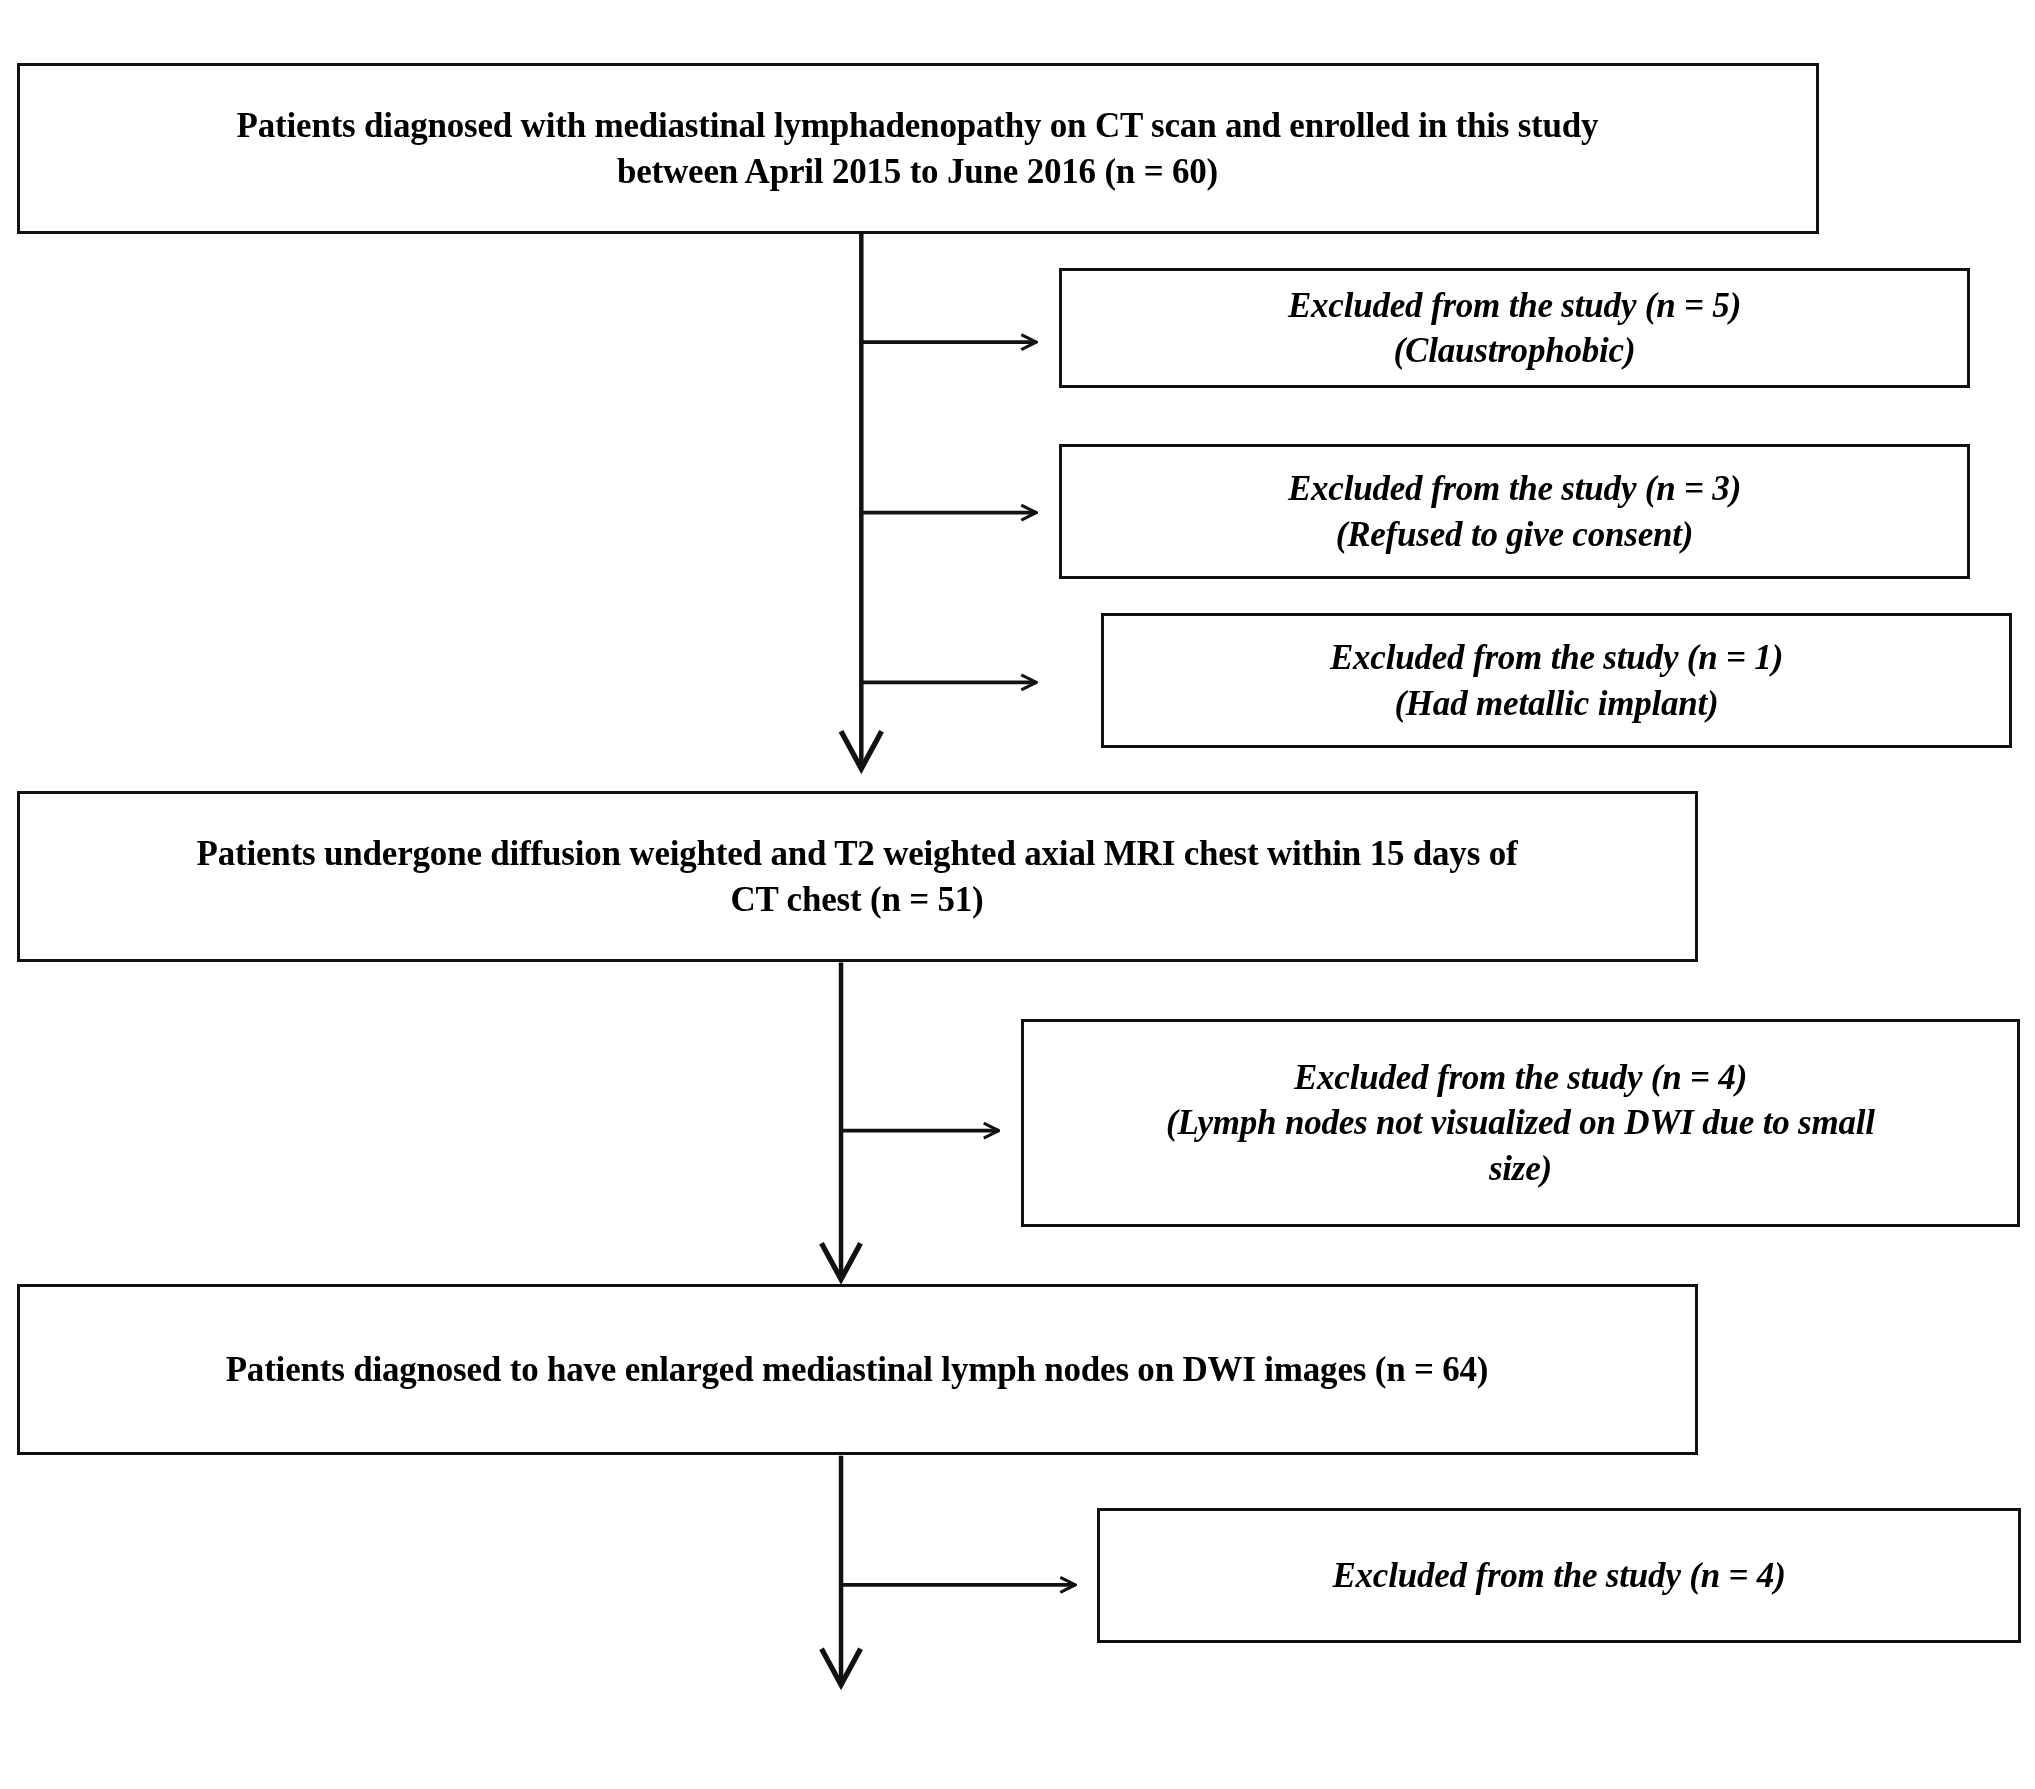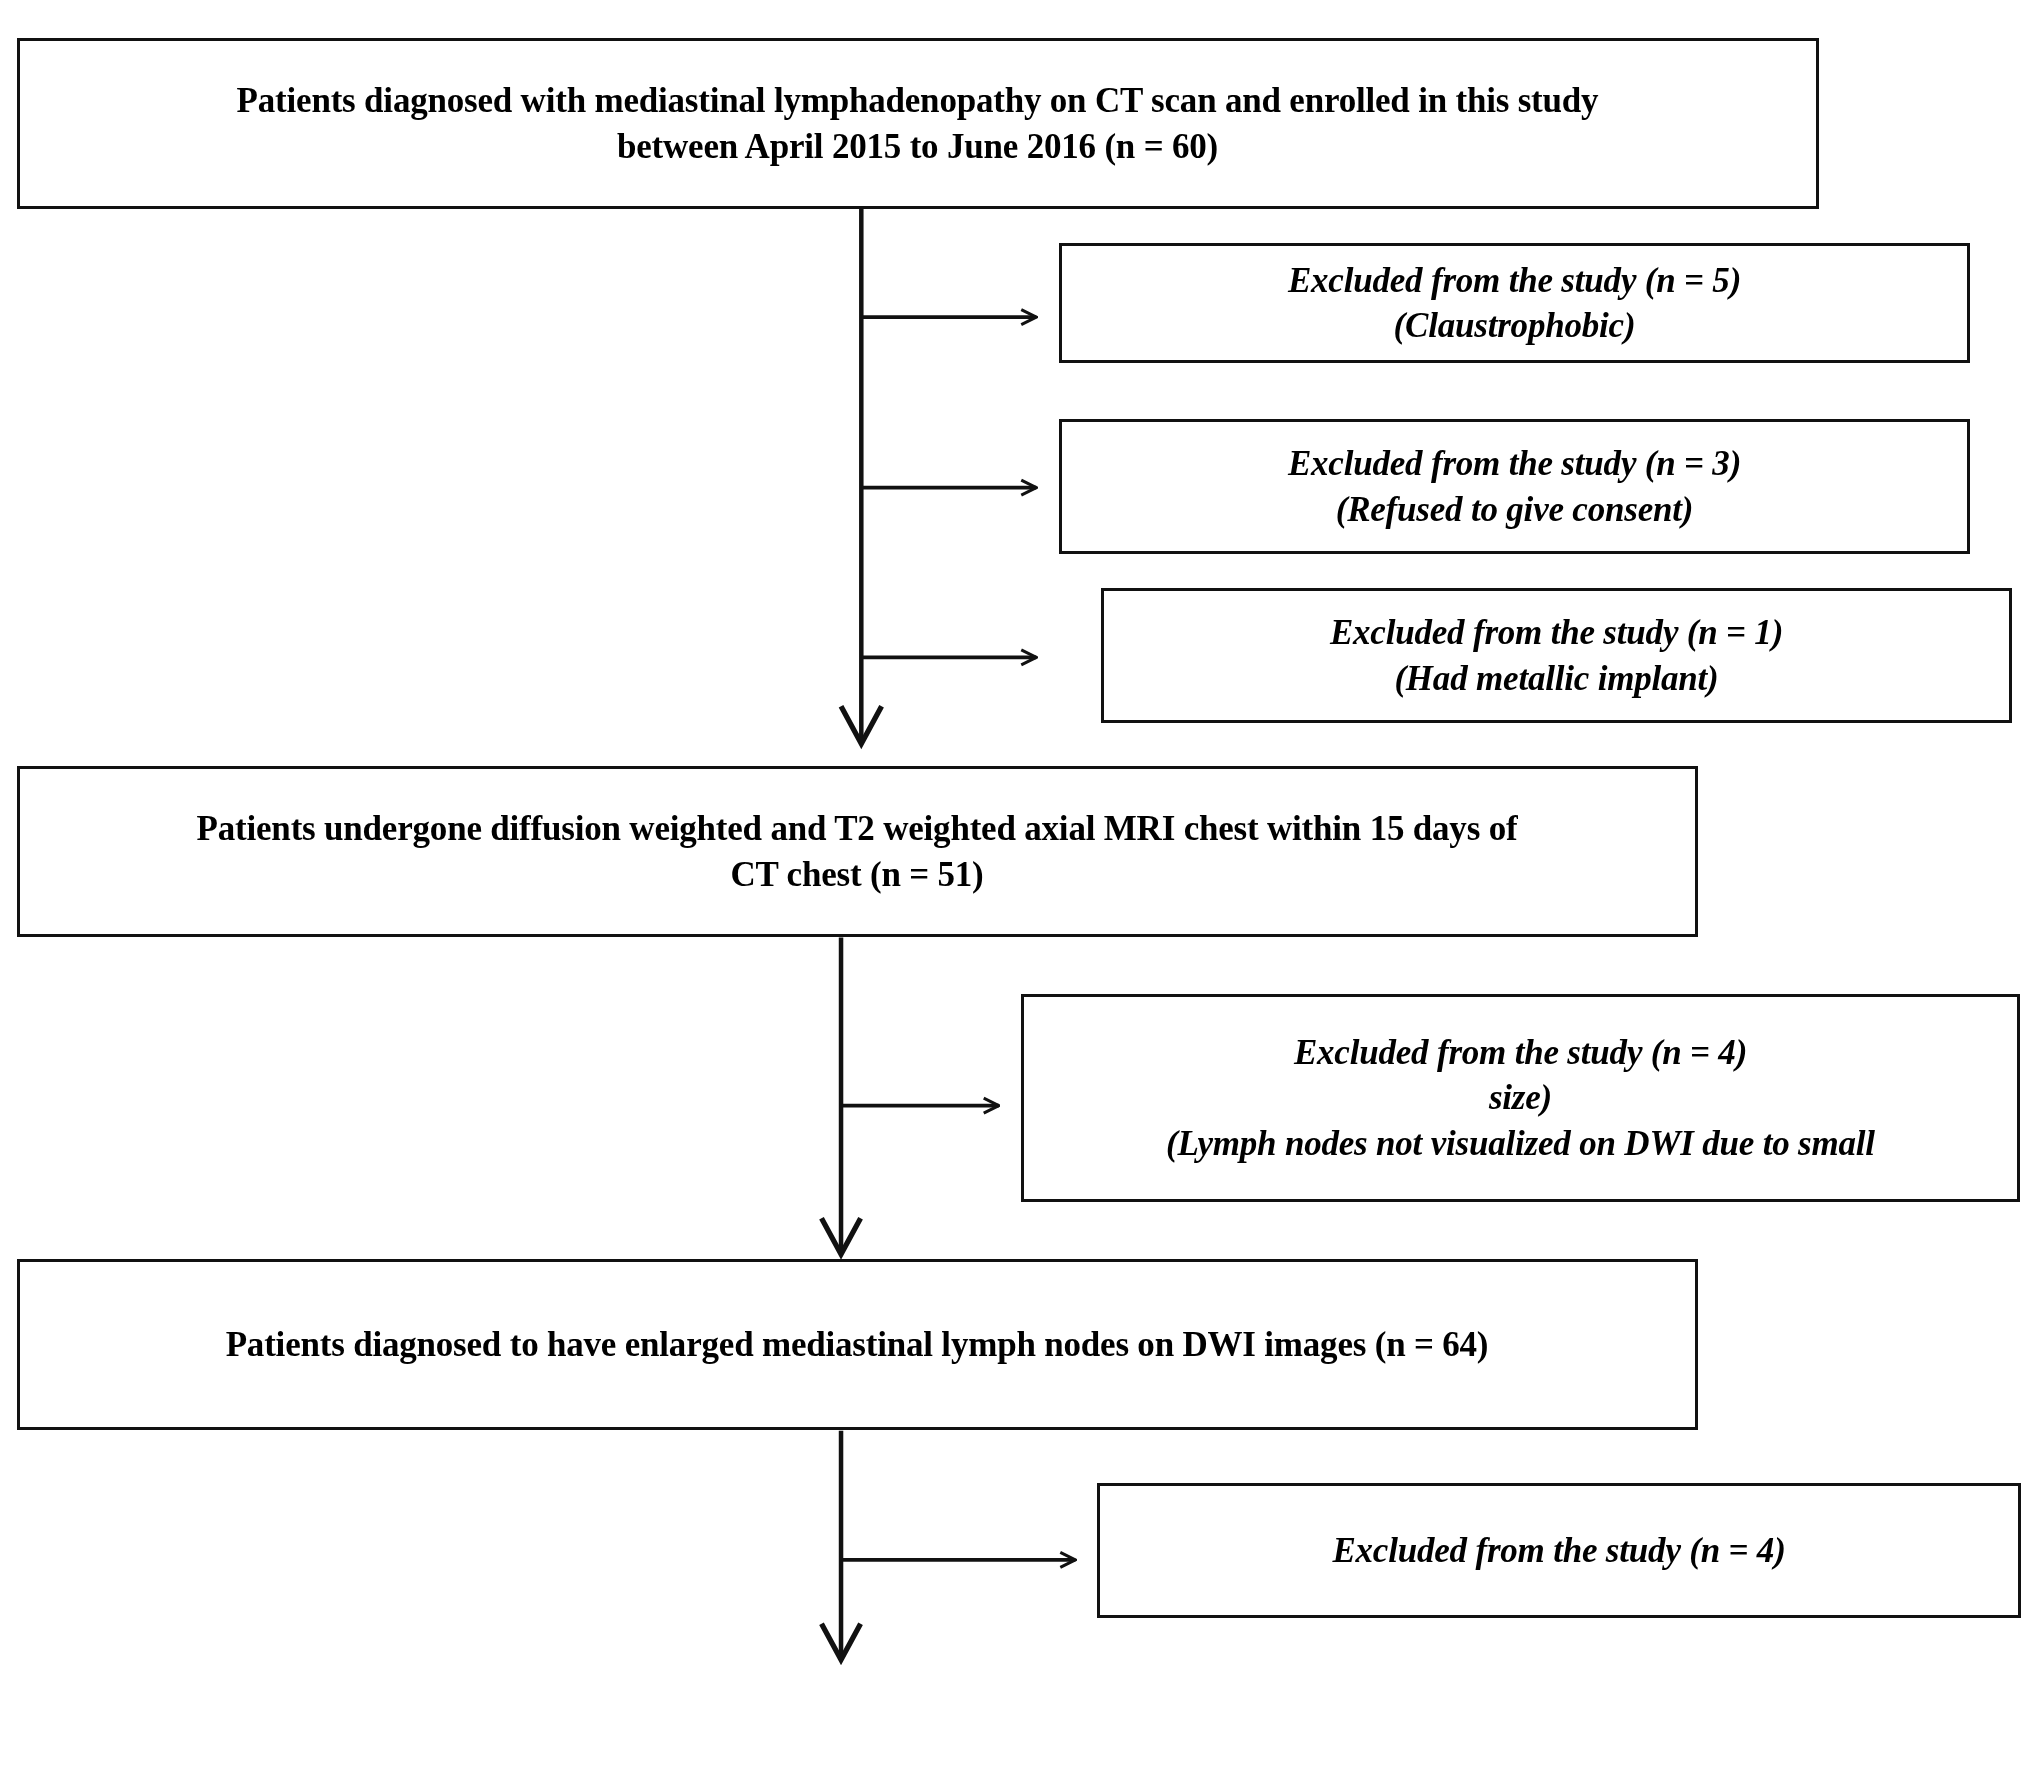--- a/index.html
+++ b/index.html
@@ -10,20 +10,21 @@
   }
   body {
     font-family: "Liberation Serif", "DejaVu Serif", serif;
   }
   #canvas {
     position: relative;
     width: 2035px;
     height: 1728px;
     background: #ffffff;
     overflow: hidden;
+    margin-top: 25px;
   }
   svg.connectors {
     position: absolute;
     left: 0;
     top: 0;
     width: 2035px;
     height: 1790px;
     pointer-events: none;
   }
   .node {
@@ -127,22 +128,22 @@
   <div class="node big" style="left:16.5px; top:766px; width:1681px; height:171px;">
     <div class="txt">
       <span class="line-break">Patients undergone diffusion weighted and T2 weighted axial MRI chest within 15 days of</span>
       <span class="line-break">CT chest (n = 51)</span>
     </div>
   </div>
 
   <div class="node excl" style="left:1021px; top:994px; width:999px; height:208px;">
     <div class="txt">
       <span class="line-break">Excluded from the study (n = 4)</span>
+      <span class="line-break">(Lymph nodes not visualized on DWI due to small</span>
       <span class="line-break">size)</span>
-      <span class="line-break">(Lymph nodes not visualized on DWI due to small</span>
     </div>
   </div>
 
   <div class="node big" style="left:16.5px; top:1259px; width:1681px; height:171px;">
     <div class="txt">
       <span class="line-break">Patients diagnosed to have enlarged mediastinal lymph nodes on DWI images (n = 64)</span>
     </div>
   </div>
 
   <div class="node excl" style="left:1097px; top:1483px; width:924px; height:135px;">

